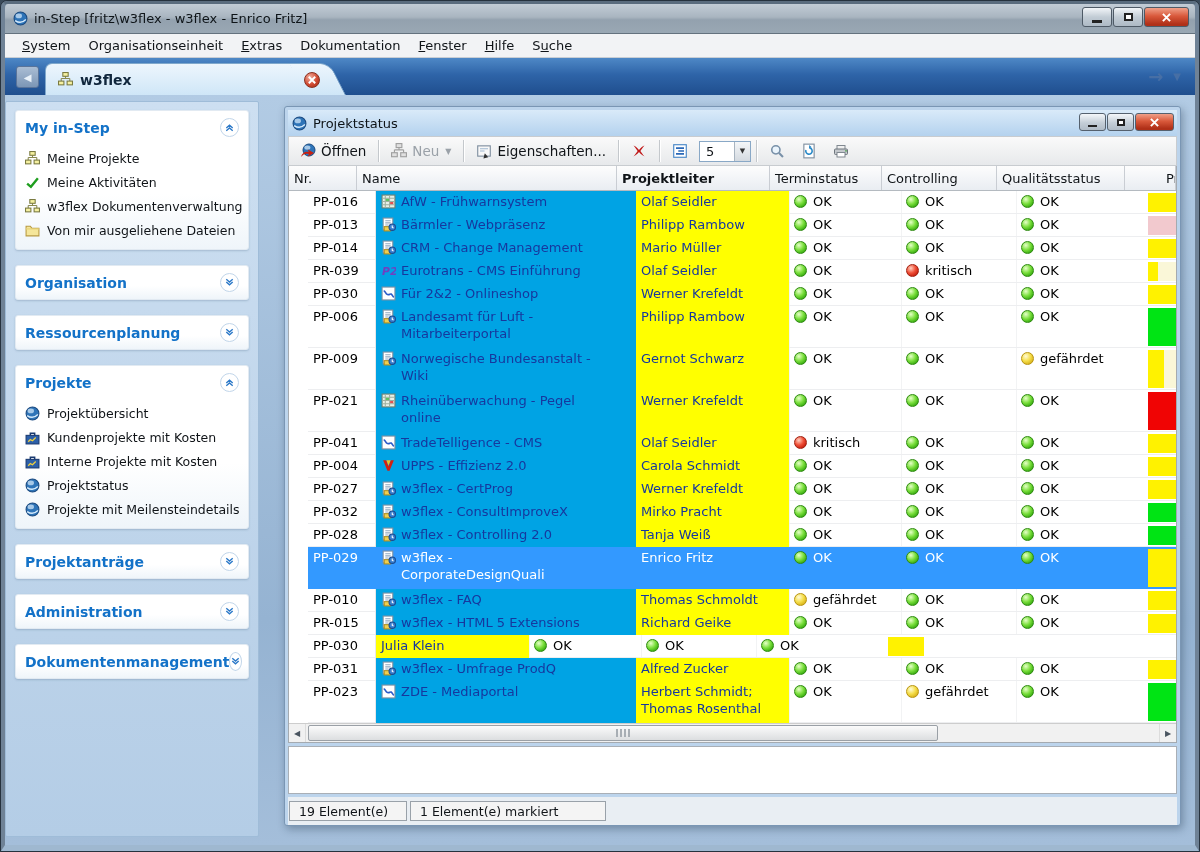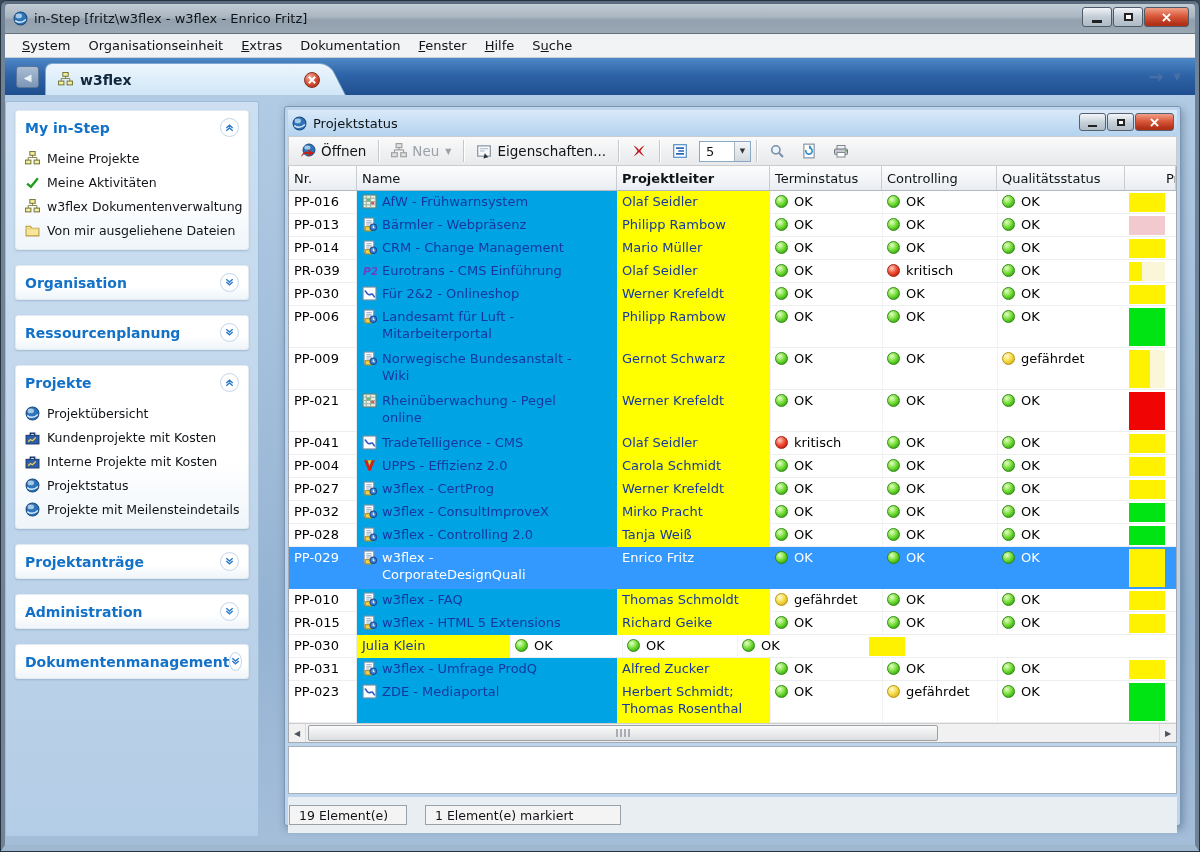--- a/index.html
+++ b/index.html
@@ -86,21 +86,21 @@
   .sep{width:1px;height:22px;background:#C4C8CC;margin:0 3px;box-shadow:1px 0 0 #FFFFFF;}
   .combo{display:flex;align-items:center;height:21px;border:1px solid #89A8C6;background:#fff;margin-left:2px;}
   .combo-val{width:34px;padding-left:6px;font-size:13px;color:#101418;}
   .combo-btn{width:16px;height:100%;background:linear-gradient(180deg,#F4F6F8,#D4DAE0);border-left:1px solid #A8B4C0;
        font-size:7px;color:#333;display:flex;align-items:center;justify-content:center;}
   
   .pw-table{flex:none;background:#fff;border:1px solid #A4AAB0;border-top:none;display:flex;flex-direction:column;}
   .thead{height:25px;flex:none;display:flex;background:linear-gradient(180deg,#FDFDFD,#E9EDF2);border-bottom:1px solid #B4BAC0;}
   .th{display:flex;align-items:center;padding:0 5px;font-size:13px;color:#101418;border-right:1px solid #C9CDD3;overflow:hidden;white-space:nowrap;}
   .col0{width:68px;}.col1{width:260px;}.col2{width:153px;font-weight:bold;}.col3{width:112px;}.col4{width:115px;}.col5{width:128px;}.col6{flex:1;margin-left:36px;}
-  .tbody{flex:none;}
+  .tbody{flex:none;margin-left:19px;}
   .trow{display:flex;height:23px;align-items:stretch;}
   .trow.tall{height:42px;}
   .cell{flex:none;display:flex;align-items:flex-start;padding:2px 4px 0 5px;font-size:13px;overflow:hidden;line-height:17px;}
   .c-nr{width:68px;background:#fff;color:#000;box-shadow:inset -1px 0 #E6E8EA,inset 0 -1px #EDEEF0;}
   .c-name{width:260px;background:#00A3E4;color:#16389E;gap:5px;}
   .c-name .ic{margin-top:1px;}
   .c-leader{width:153px;background:#FFFF00;color:#16389E;}
   .nm{white-space:pre-line;}
   .c-st{background:#fff;color:#000;gap:6px;box-shadow:inset 0 -1px #EDEEF0,inset 1px 0 #F2F3F4;}
   .st0{width:112px;}.st1{width:115px;}.st2{width:128px;}
@@ -116,21 +116,21 @@
   
   .hscroll{height:19px;flex:none;background:#F1F1F1;border-top:1px solid #CDCDCD;display:flex;position:relative;}
   .hs-arrow{width:17px;height:100%;display:flex;align-items:center;justify-content:center;font-size:8px;color:#4A5560;background:#F1F1F1;}
   .hs-arrow.left{border-right:1px solid #DCDCDC;}
   .hs-arrow.right{position:absolute;right:0;top:0;border-left:1px solid #DCDCDC;}
   .hs-thumb{position:absolute;left:19px;top:1px;bottom:1px;width:630px;border:1px solid #9AA0A6;border-radius:2px;
        background:linear-gradient(180deg,#FBFBFB,#DCDEE0);display:flex;align-items:center;justify-content:center;}
   .grip{width:14px;height:8px;background:repeating-linear-gradient(90deg,#A8AEB4 0 2px,transparent 2px 4px);}
   
   .pw-note{height:48px;flex:none;margin-top:3px;background:#fff;border:1px solid #A9AFB6;}
-  .pw-status{height:36px;flex:none;margin-top:3px;background:#E9EEF3;display:flex;align-items:center;gap:18px;padding:1px 1px;}
+  .pw-status{height:28px;flex:none;margin-top:3px;background:#E9EEF3;display:flex;align-items:center;gap:3px;padding:1px 1px;}
   .sb-cell{height:20px;border:1px solid #99A1A9;background:#F4F4F4;font-size:12.5px;color:#101418;
        display:flex;align-items:center;padding:0 9px;white-space:nowrap;}
   .sb-count{width:118px;}
   .sb-marked{width:196px;}
 </style>
 </head>
 <body>
 
 <div class="app">
  <div class="app-inner">

